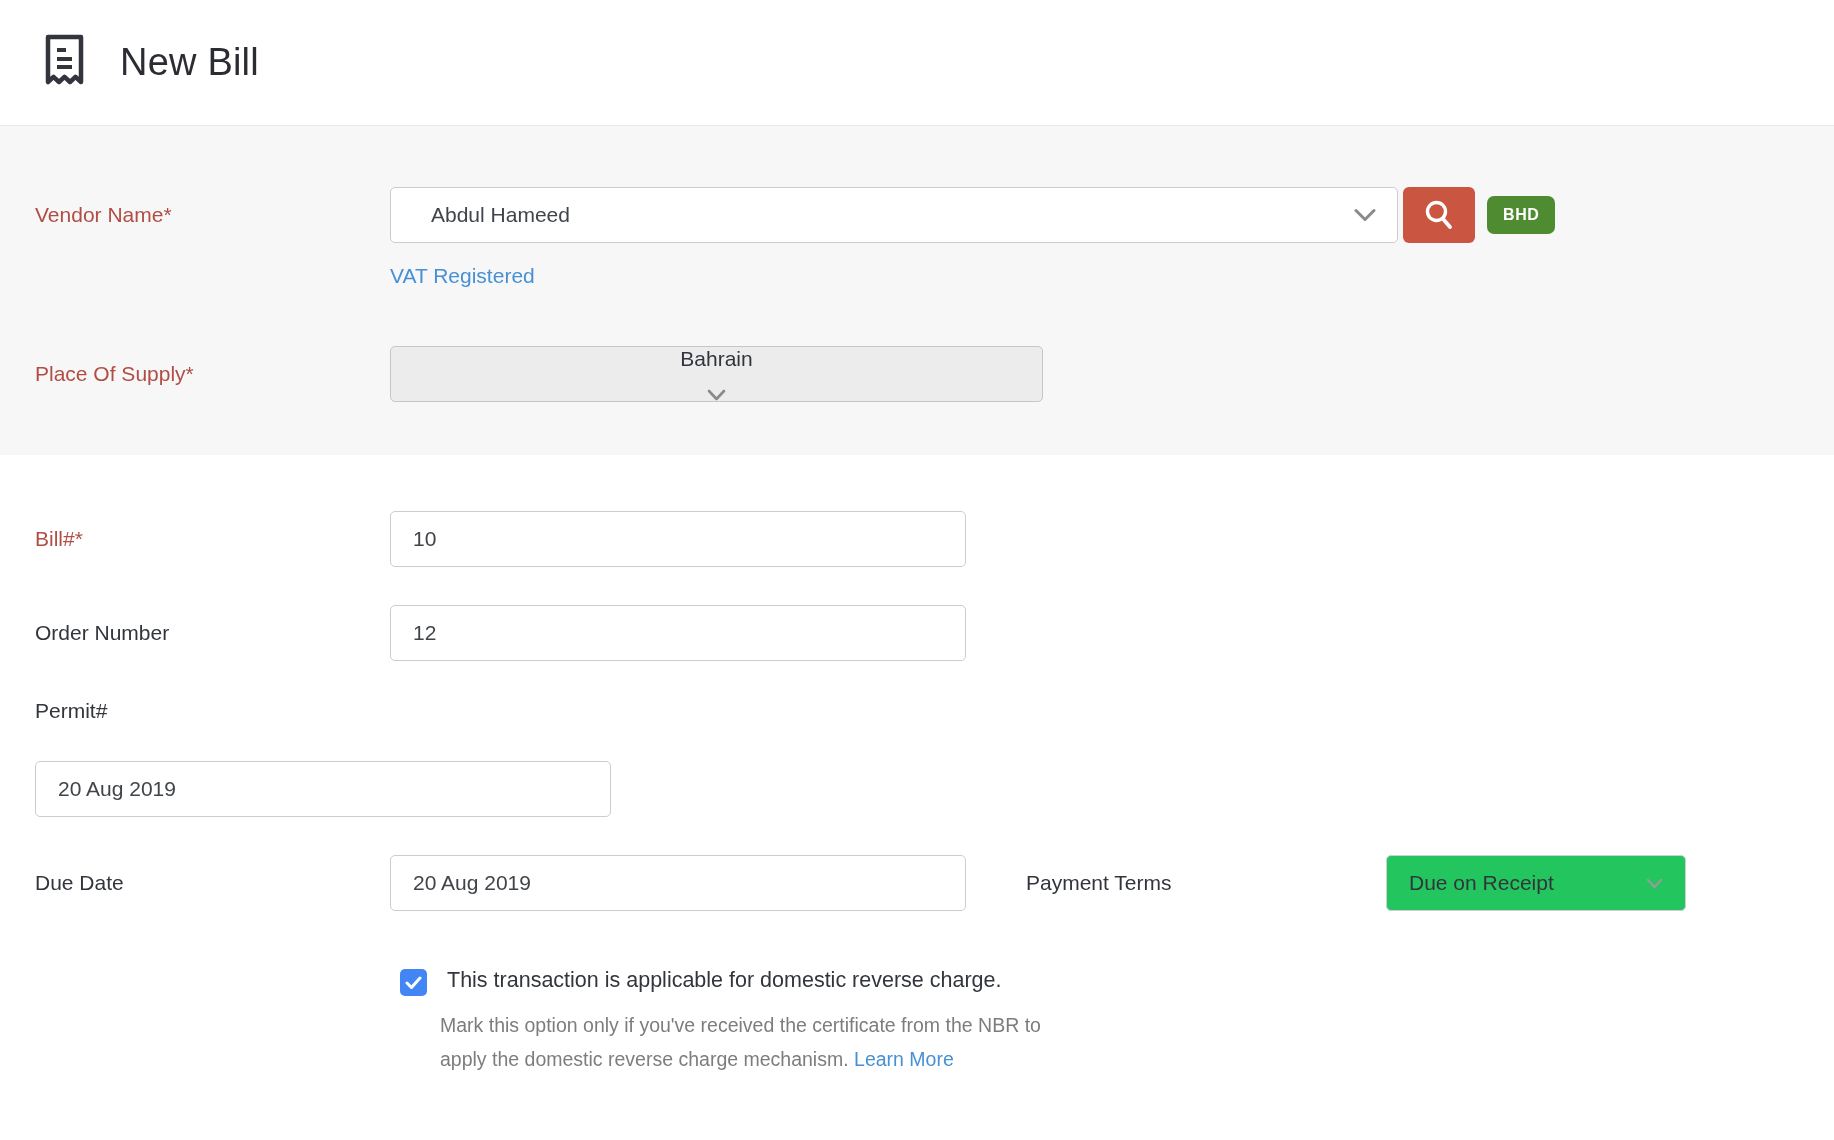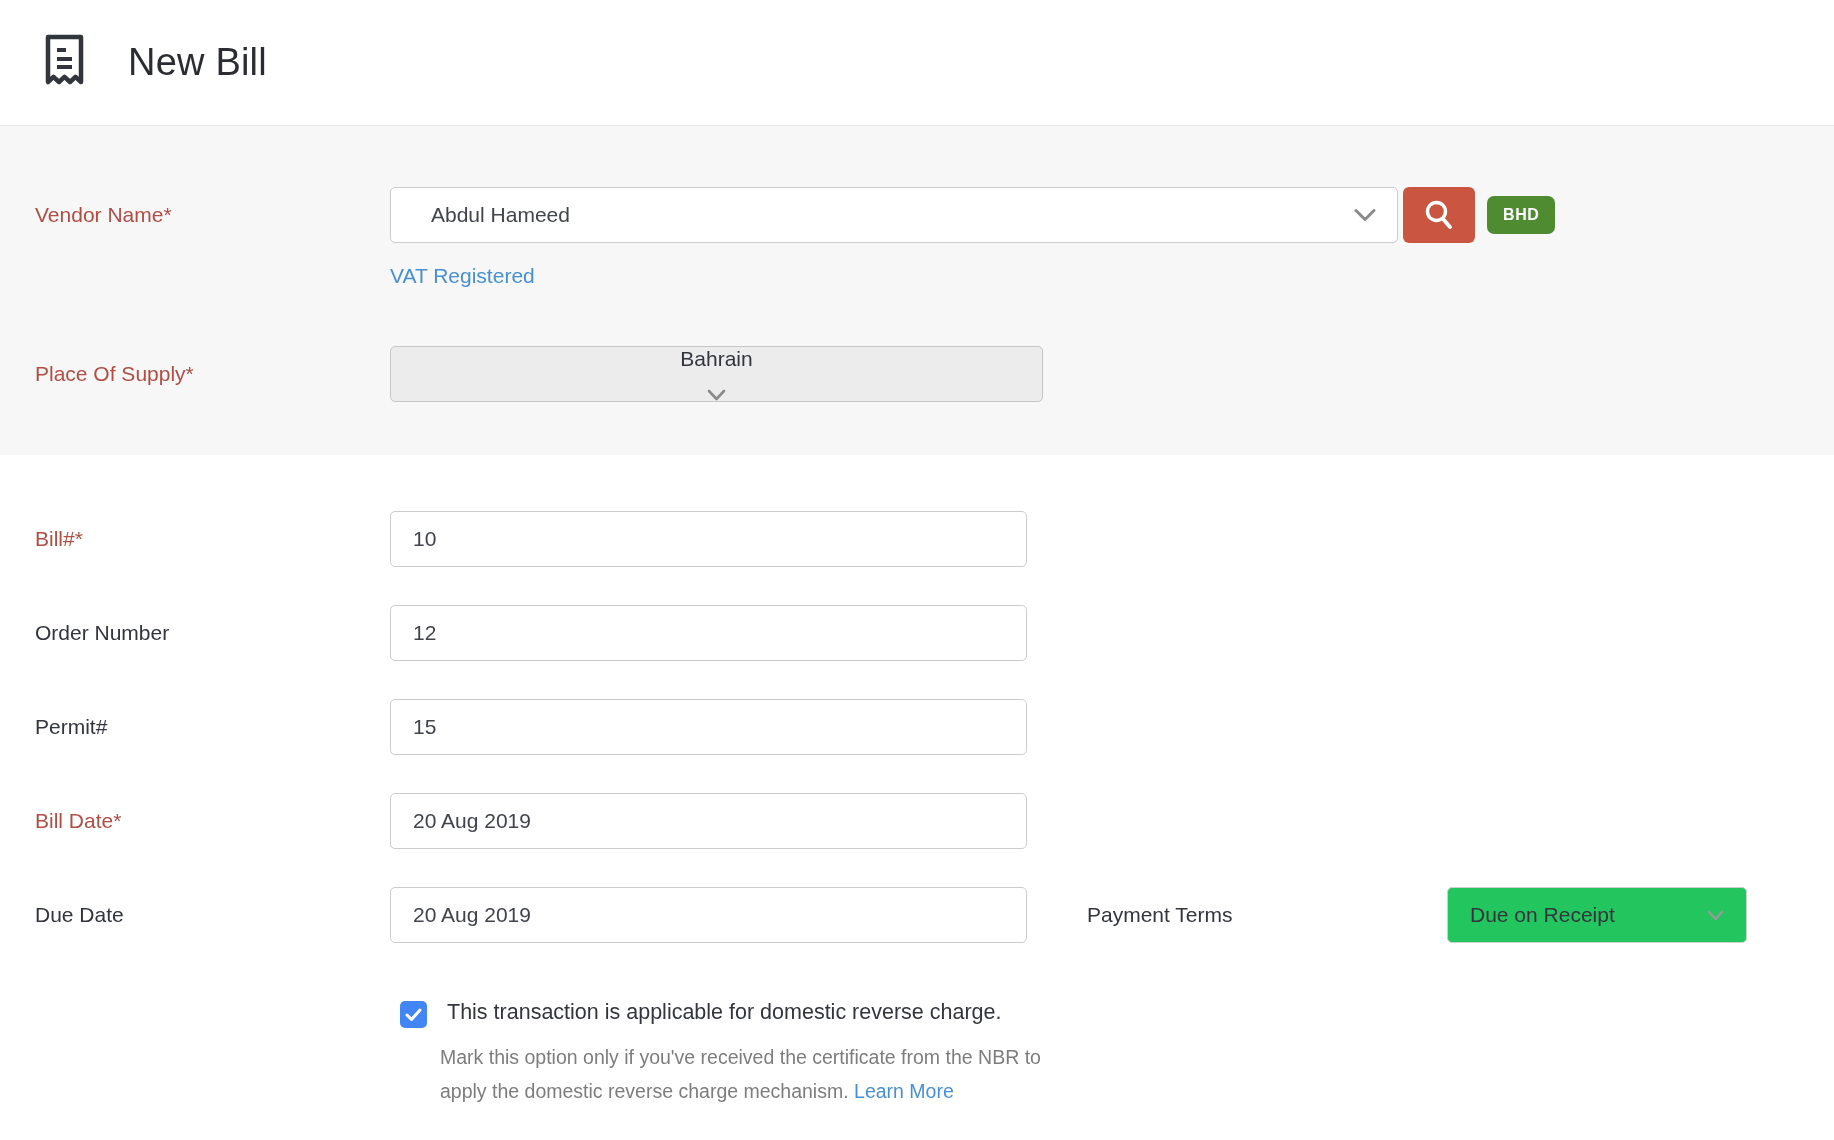--- a/index.html
+++ b/index.html
@@ -9,21 +9,21 @@
     background: #ffffff;
     color: #33353d;
   }
 
   
   .page-header {
     height: 126px;
     display: flex;
     align-items: center;
     padding-left: 40px;
-    gap: 40px;
+    gap: 32px;
     background: #ffffff;
     border-bottom: 1px solid #e9e9e9;
   }
   .page-title {
     font-size: 38px;
     font-weight: 300;
     color: #2b2d33;
     letter-spacing: 0.2px;
   }
 
@@ -50,21 +50,21 @@
     font-size: 21px;
     color: #33353d;
   }
   .label-col.required { color: #b04e45; }
 
   .offset-block { padding-left: 390px; }
 
   
   .text-input {
     height: 56px;
-    width: 637px;
+    width: 576px;
     border: 1px solid #cccccc;
     border-radius: 5px;
     background: #ffffff;
     font-family: "Liberation Sans", "DejaVu Sans", sans-serif;
     font-size: 21px;
     color: #41444a;
     padding: 0 22px;
     outline: none;
   }
   .combo-wrap { position: relative; display: inline-block; }
@@ -238,25 +238,23 @@
     <input class="text-input" type="text" value="10" style="">
   </div>
 
   <div class="form-row">
     <div class="label-col">Order Number</div>
     <input class="text-input" type="text" value="12" style="">
   </div>
 
   <div class="form-row">
     <div class="label-col">Permit#</div>
-    <input class="text-input" type="text" value="15" style="">
-  </div>
-
-  <div class="form-row">
-    <div class="label-col required">Bill Date*</div>
+  </div>
+
+  <div class="form-row">
     <input class="text-input" type="text" value="20 Aug 2019" style="">
   </div>
 
   <div class="form-row">
     <div class="label-col">Due Date</div>
     <input class="text-input" type="text" value="20 Aug 2019" style="">
     <div class="payment-terms-label">Payment Terms</div>
     <div class="select-box select-white">
       <span>Due on Receipt</span>
       <span style="display:flex;">

